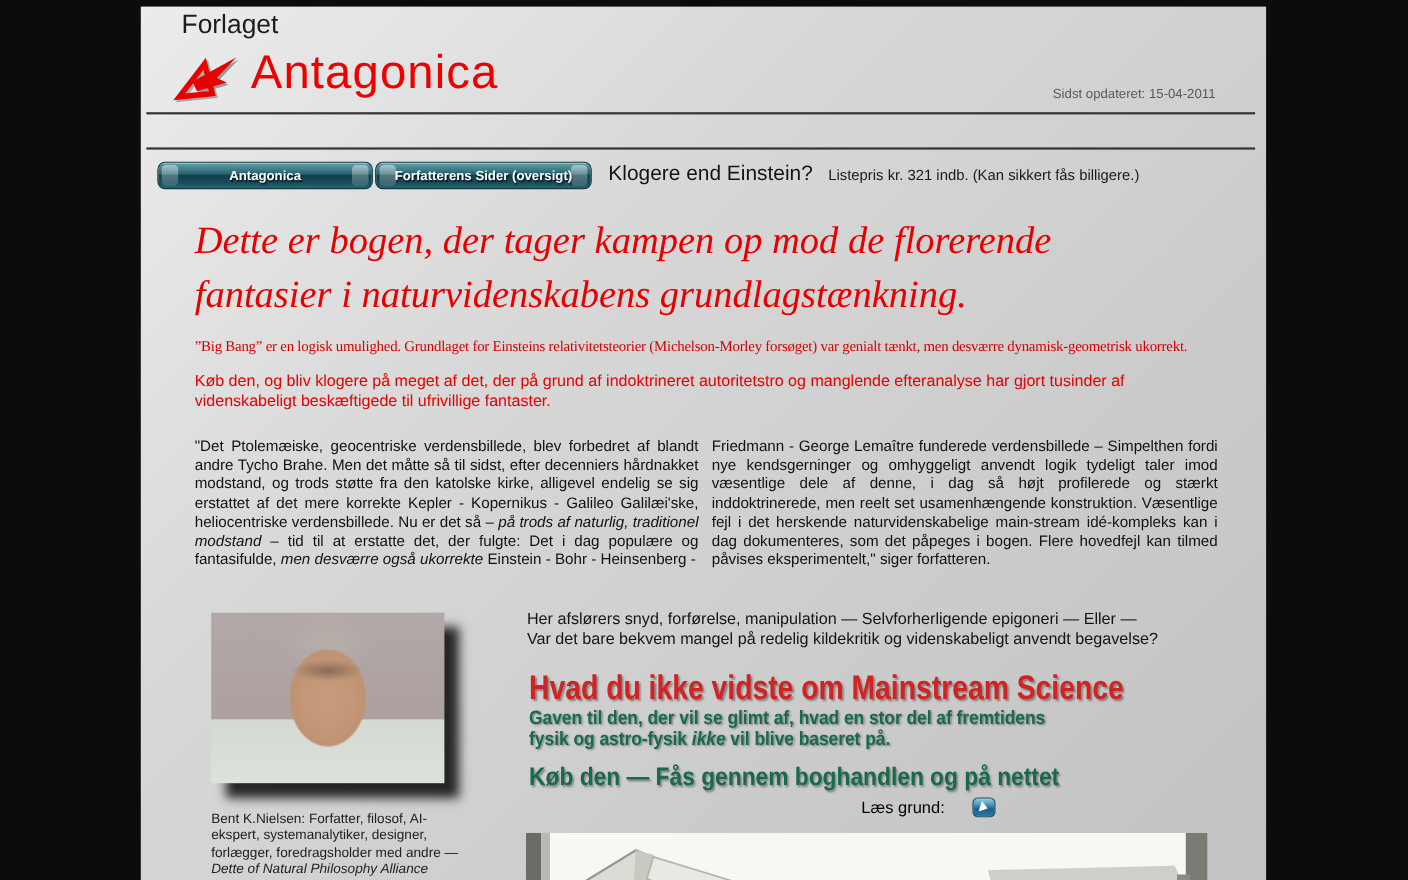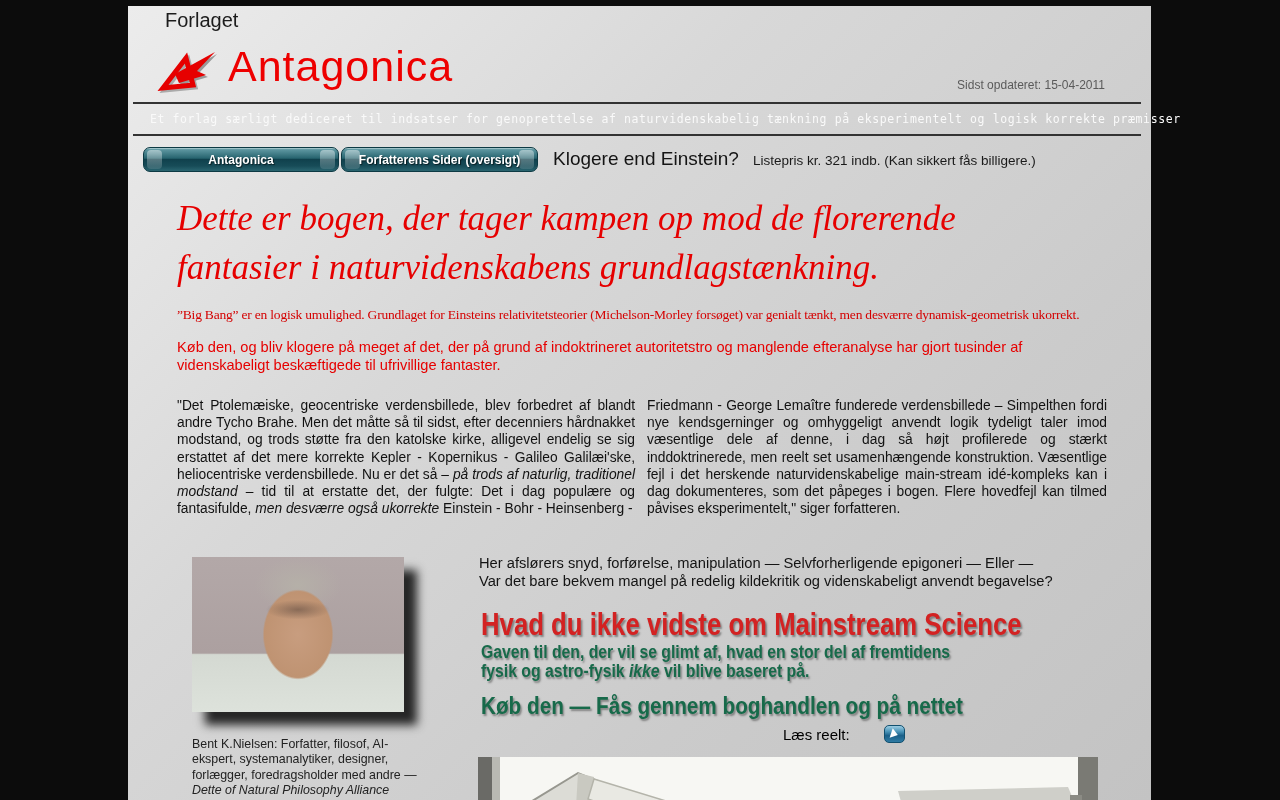--- a/index.html
+++ b/index.html
@@ -3,21 +3,21 @@
 <meta charset="utf-8">
 <style>
   html,body{margin:0;padding:0;}
   body{width:1280px;height:800px;background:#0c0c0c;position:relative;overflow:hidden;
        font-family:"Liberation Sans",sans-serif;}
   .card{position:absolute;left:128px;top:6px;width:1023px;height:794px;
         background:linear-gradient(135deg,#ececec 0%,#d8d8d8 35%,#cbcbcb 70%,#c3c3c3 100%);}
   .abs{position:absolute;}
 
   
-  .forlaget{left:37px;top:3px;font-size:20px;color:#1c1c1c;}
+  .forlaget{left:37px;top:3px;font-size:24px;color:#1c1c1c;}
   .brand{left:100px;top:36px;font-size:43px;letter-spacing:1px;color:#ee0000;}
   .updated{right:46px;top:72px;font-size:12px;color:#5a5a5a;}
   .rule{left:5px;width:1008px;height:2px;background:#333;}
   .rule1{top:96px;} .rule2{top:128px;}
   .tagline{left:22px;top:106px;font-family:"DejaVu Sans Mono",monospace;font-size:11.5px;
            letter-spacing:.6px;color:#fafafa;white-space:nowrap;}
 
   
   .navbtn{top:141px;height:25px;border-radius:7px;border:1px solid #0d3a44;box-sizing:border-box;
           background:linear-gradient(180deg,#b9d6da 0%,#5d96a0 7%,#27646f 44%,#10414d 50%,#174c58 78%,#2a6570 100%);
@@ -88,21 +88,20 @@
     <path d="M10 44 L33 14 L40 41 Z" fill="none" stroke="#aaa" stroke-width="5" transform="translate(2,2)"></path>
     <path d="M22 30 L62 8 L44 27 L53 31 L26 39 Z" fill="#999" transform="translate(2,2)"></path>
     <path d="M10 44 L33 14 L40 41 Z" fill="none" stroke="#e60000" stroke-width="5"></path>
     <path d="M22 30 L62 8 L44 27 L53 31 L26 39 Z" fill="#e60000"></path>
   </svg>
 
   <div class="abs brand">Antagonica</div>
   <div class="abs updated">Sidst opdateret: 15-04-2011</div>
 
   <div class="abs rule rule1"></div>
-  <div class="abs tagline">Et forlag særligt dediceret til indsatser for genoprettelse af naturvidenskabelig tænkning på eksperimentelt og logisk korrekte præmisser</div>
   <div class="abs rule rule2"></div>
 
   <div class="abs navbtn btn1">
     <span>Antagonica</span>
   </div>
   <div class="abs navbtn btn2">
     <span>Forfatterens Sider (oversigt)</span>
   </div>
 
   <div class="abs booktitle-row">
@@ -127,21 +126,21 @@
   <div class="abs caption"><span>Bent K.Nielsen:   Forfatter, filosof, AI-ekspert, systemanalytiker, designer, forlægger, foredragsholder med andre — </span><span class="it">Dette of Natural Philosophy Alliance</span></div>
 
   <div class="abs promo-line pl1">Her afslørers snyd, forførelse, manipulation — Selvforherligende epigoneri — Eller —</div>
   <div class="abs promo-line pl2">Var det bare bekvem mangel på redelig kildekritik og videnskabeligt anvendt begavelse?</div>
 
   <div class="abs mainstream">Hvad du ikke vidste om Mainstream Science</div>
   <div class="abs green g1"><span>Gaven til den, der vil se glimt af, hvad en stor del af fremtidens</span></div>
   <div class="abs green g2"><span>fysik og astro-fysik </span><span class="it">ikke</span><span> vil blive baseret på.</span></div>
   <div class="abs green gbuy">Køb den  — Fås gennem boghandlen og på nettet</div>
 
-  <div class="abs laes">Læs reelt:</div>
+  <div class="abs laes">Læs grund:</div>
   <div class="abs read-more">
     <div class="tri"></div>
   </div>
 
   <div class="abs books">
     <svg width="620" height="160" viewBox="0 0 620 160">
       <rect x="0" y="0" width="620" height="160" fill="#f7f7f3"></rect>
       <rect x="0" y="0" width="14" height="160" fill="#6a6a66"></rect>
       <rect x="14" y="0" width="8" height="160" fill="#b9b9b3"></rect>
       <rect x="600" y="0" width="20" height="160" fill="#7a7a74"></rect>

